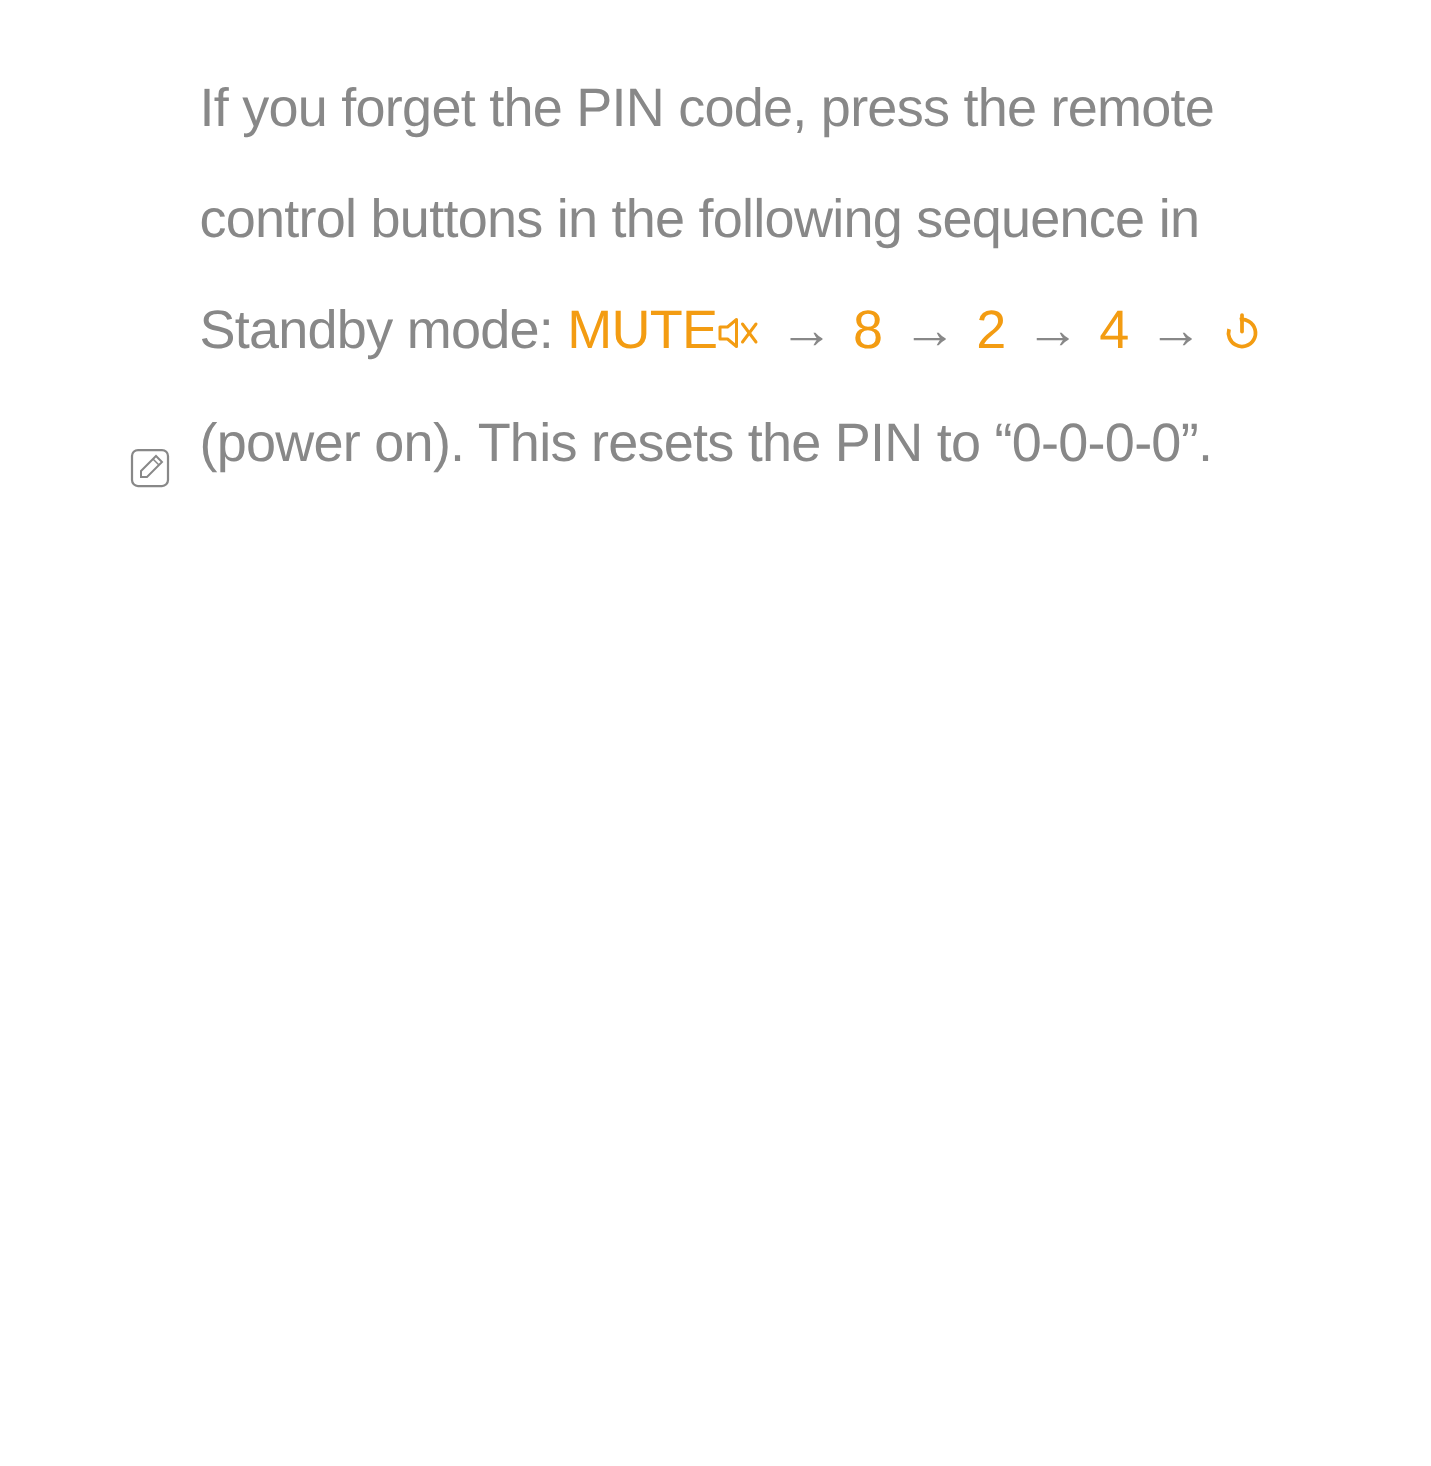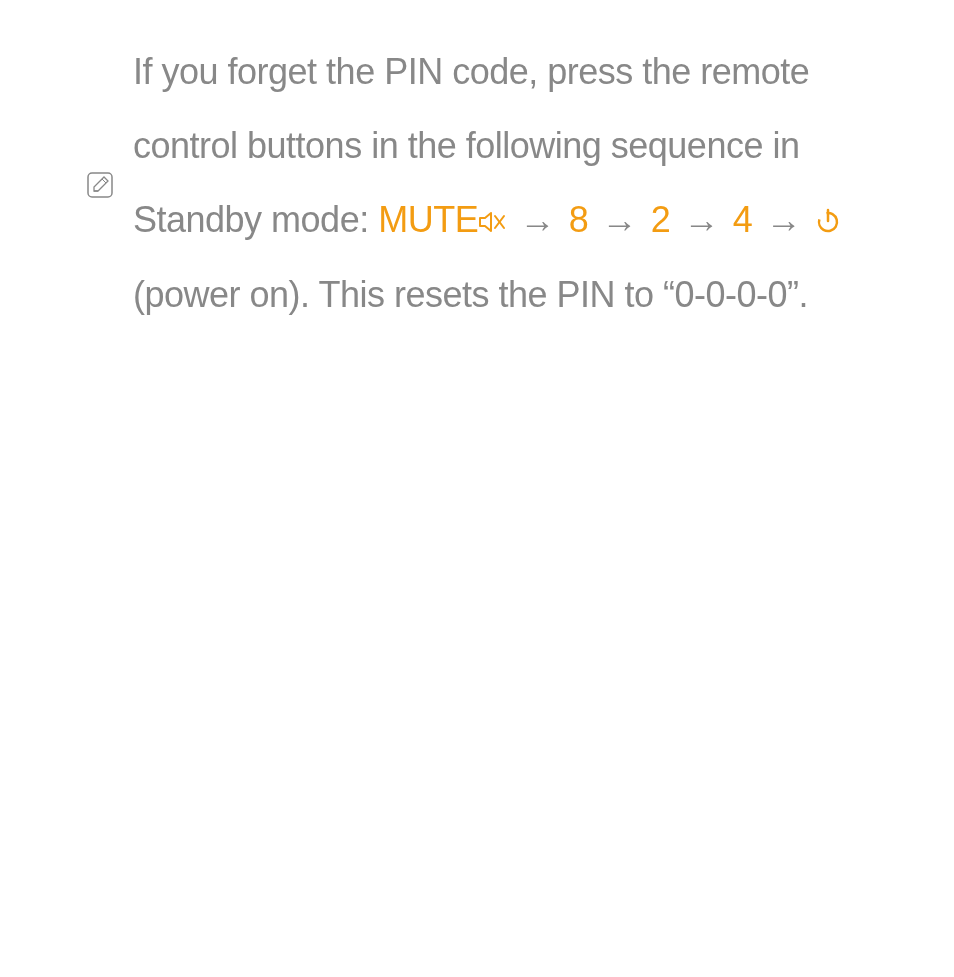--- a/index.html
+++ b/index.html
@@ -10,21 +10,21 @@
     body {
       width: 954px;
       height: 977px;
       background: #ffffff;
       font-family: "Helvetica Neue", Helvetica, Arial, sans-serif;
       font-weight: 300;
       padding: 35px 60px 0 85px;
     }
     .note-block {
       display: flex;
-      align-items: center;
+      align-items: flex-end;
       gap: 18px;
     }
     .note-icon {
       flex-shrink: 0;
       margin-top: 7px;
     }
     .note-text {
       flex: 1;
       color: #888888;
       font-size: 36px;

